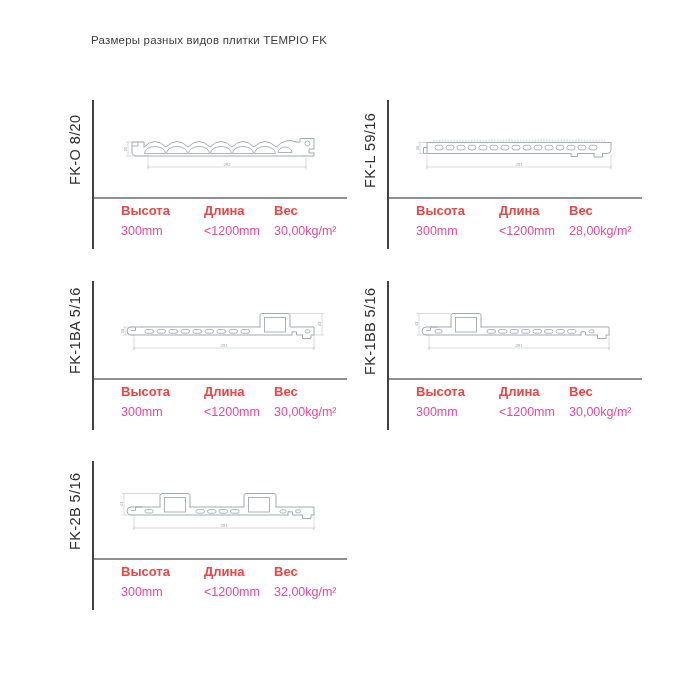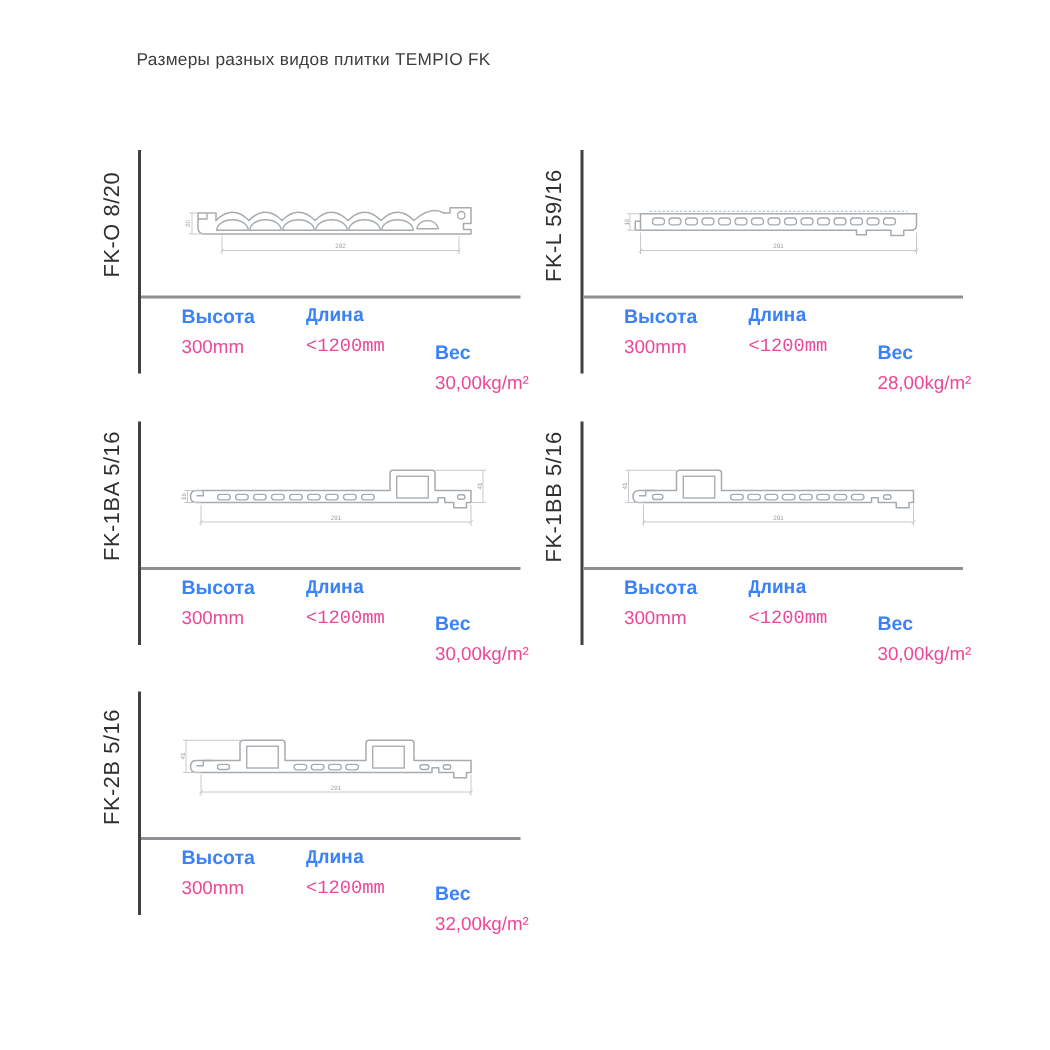--- a/index.html
+++ b/index.html
@@ -10,25 +10,25 @@
 
   .card { position:absolute; width:253px; height:149px; border-left:2px solid #3f4144; }
   .vlabel { position:absolute; left:-34px; top:2px; width:30px; height:96px;
             display:flex; align-items:center; justify-content:center;
             writing-mode:vertical-rl; transform:rotate(180deg); white-space:nowrap;
             font-size:14.5px; font-weight:500; letter-spacing:.4px; color:#2d2f31; }
   .divider { position:absolute; left:0; top:97px; width:253px; height:2px; background:#8e9093; }
   .svgwrap { position:absolute; left:24px; top:28px; width:212px; height:44px; }
 
   .trow { position:absolute; left:0; width:253px; height:16px; }
-  .thead { top:103px; font-size:13px; font-weight:600; color:#3b82f6; }
+  .thead { top:103px; font-size:13px; font-weight:600; color:#ef4444; }
   .tvals { top:124px; font-size:12.5px; font-weight:400; color:#ec4899; }
   .c1 { position:absolute; left:27px; }
-  .c2 { position:absolute; left:110px;font-family:Liberation Mono, monospace; }
-  .c3 { position:absolute; left:196px;margin-top:24px; }
+  .c2 { position:absolute; left:110px; }
+  .c3 { position:absolute; left:180px; }
 
   
   .ln  { fill:none; stroke:#a6abaf; stroke-width:1; stroke-linejoin:round; stroke-linecap:round; }
   .lni { fill:none; stroke:#a6abaf; stroke-width:.9; }
   .dash{ fill:none; stroke:#b0b4b8; stroke-width:.7; stroke-dasharray:1.6 1.3; }
   .dm  { fill:none; stroke:#bfc3c8; stroke-width:.6; }
   .dtx { font-family:"Liberation Sans",sans-serif; font-size:4.2px; fill:#9aa0a6; }
 </style>
 </head>
 <body>

